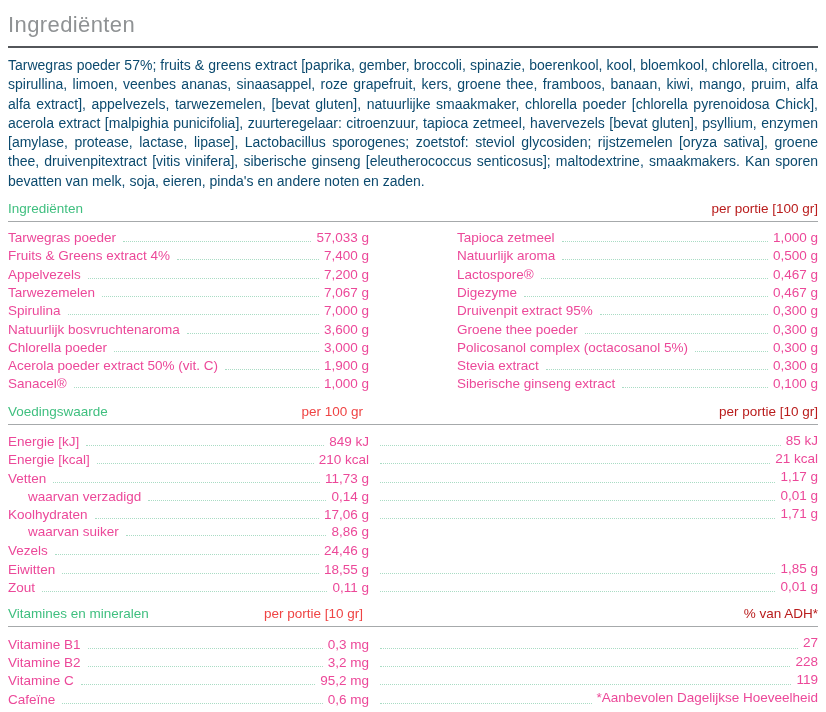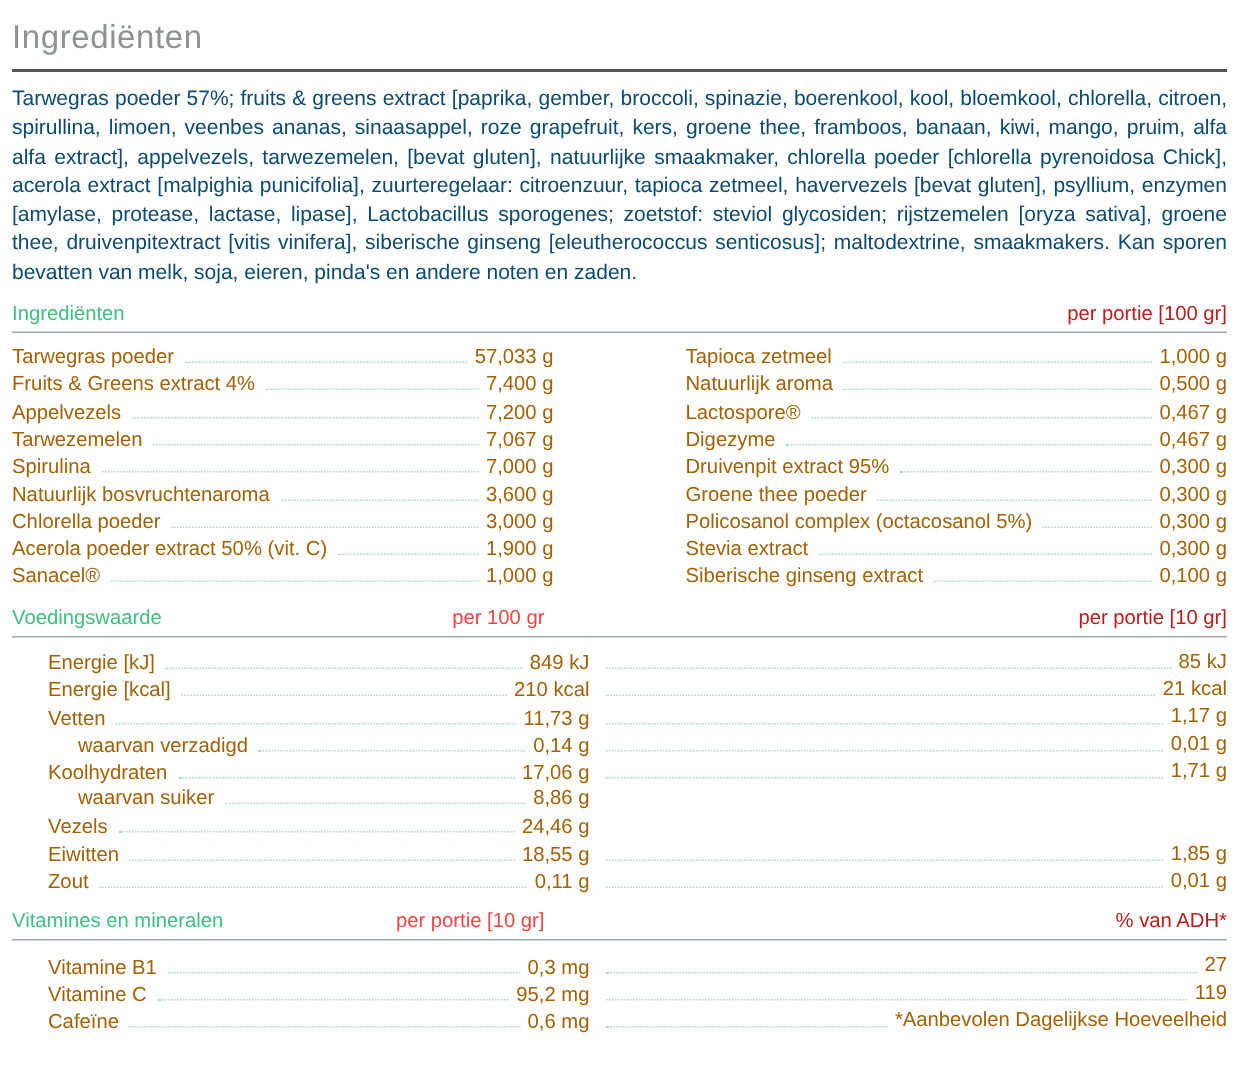--- a/index.html
+++ b/index.html
@@ -49,29 +49,29 @@
     text-align: right;
     padding-right: 6px;
     color: #ef4444;
   }
   .sec-right { color: #b91c1c; }
   .rule {
     border: none;
     border-top: 1px solid #a6a9ab;
     margin: 4px 0 0 0;
   }
-  .rows { margin-top: 7px; margin-left: 24px; }
+  .rows { margin-top: 7px; }
   .two-col { display: flex; gap: 88px; margin-top: 7px; }
   .col { flex: 1; min-width: 0; }
 
   .irow, .nrow {
     display: flex;
     align-items: baseline;
     font-size: 13.5px;
-    color: #a16207;
+    color: #ec4899;
     line-height: 18.3px;
     height: 18.3px;
     white-space: nowrap;
   }
   .leader {
     flex: 1;
     border-bottom: 1px dotted #a9dcc4;
     margin: 0 5px 4px 7px;
     min-width: 8px;
   }
@@ -318,20 +318,31 @@
           <span class="leader"></span>
           <span class="val">0,3 mg</span>
         </span>
         <span class="nright">
           <span class="leader"></span>
           <span class="val">27</span>
         </span>
       </div>
       <div class="nrow">
         <span class="nleft">
+          <span class="lbl">Vitamine B2</span>
+          <span class="leader"></span>
+          <span class="val">3,2 mg</span>
+        </span>
+        <span class="nright">
+          <span class="leader"></span>
+          <span class="val">228</span>
+        </span>
+      </div>
+      <div class="nrow">
+        <span class="nleft">
           <span class="lbl">Vitamine C</span>
           <span class="leader"></span>
           <span class="val">95,2 mg</span>
         </span>
         <span class="nright">
           <span class="leader"></span>
           <span class="val">119</span>
         </span>
       </div>
       <div class="nrow">

